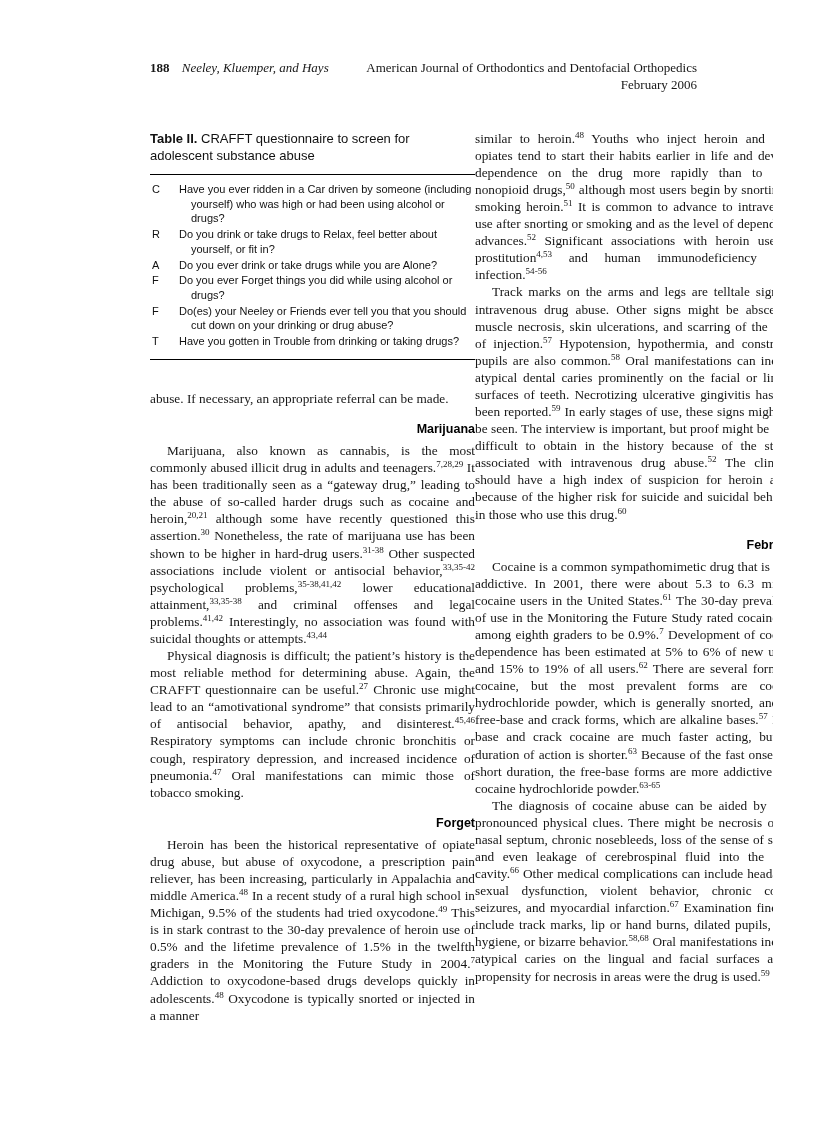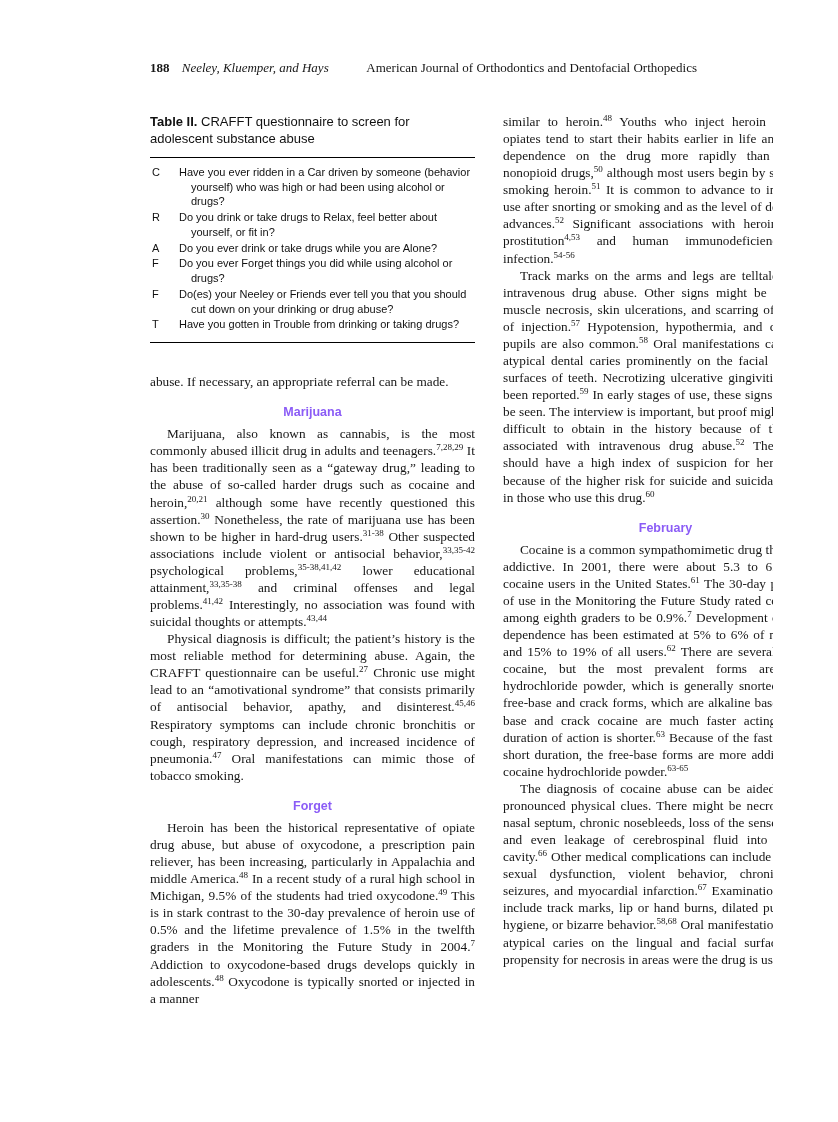--- a/index.html
+++ b/index.html
@@ -23,40 +23,39 @@
     font-size: 13px;
     line-height: 1.3;
   }
   .header-left { white-space: nowrap; }
   .page-num { font-weight: 700; margin-right: 9px; font-style: normal; }
   .authors { font-style: italic; }
   .header-right { text-align: right; }
   
   .columns {
     display: flex;
-    gap: 28px;
     margin-top: 36px;
   }
   .col {
     width: 325px;
     flex: 0 0 325px;
     font-size: 13.3px;
     line-height: 1.285;
     text-align: justify;
   }
   .col p { margin: 0; text-indent: 17px; }
   .col p.noindent { text-indent: 0; }
   sup { font-size: 68%; line-height: 0; vertical-align: super; letter-spacing: 0; }
   h2.section-heading {
     font-family: "Liberation Sans", sans-serif;
     font-size: 12.5px;
     font-weight: 700;
     margin: 14px 0 5px 0;
-    text-align: center;
-    color: #8b5cf6;
+    text-align: right;
+    color: #000000;
   }
   
   .table-block {
     font-family: "Liberation Sans", sans-serif;
     text-align: left;
     margin-bottom: 30px;
   }
   .table-caption {
     font-size: 13px;
     line-height: 1.35;
@@ -81,36 +80,37 @@
 
 <div class="page">
 
   <header class="page-header">
     <div class="header-left">
       <span class="page-num">188</span>
       <span class="authors">Neeley, Kluemper, and Hays</span>
     </div>
     <div class="header-right">
       <div>American Journal of Orthodontics and Dentofacial Orthopedics</div>
+      <div>February 2006</div>
     </div>
   </header>
 
   <div class="columns">
 
     <div class="col">
 
       <div class="table-block">
         <div class="table-caption">
           <span class="table-label">Table II.</span>
           <span>CRAFFT questionnaire to screen for adolescent substance abuse</span>
         </div>
         <div class="table-body">
           <div class="t-row">
             <span class="t-letter">C</span>
-            <span class="t-q">Have you ever ridden in a Car driven by someone (behavior yourself) who was high or had been using alcohol or drugs?</span>
+            <span class="t-q">Have you ever ridden in a Car driven by someone (including yourself) who was high or had been using alcohol or drugs?</span>
           </div>
           <div class="t-row">
             <span class="t-letter">R</span>
             <span class="t-q">Do you drink or take drugs to Relax, feel better about yourself, or fit in?</span>
           </div>
           <div class="t-row">
             <span class="t-letter">A</span>
             <span class="t-q">Do you ever drink or take drugs while you are Alone?</span>
           </div>
           <div class="t-row">

